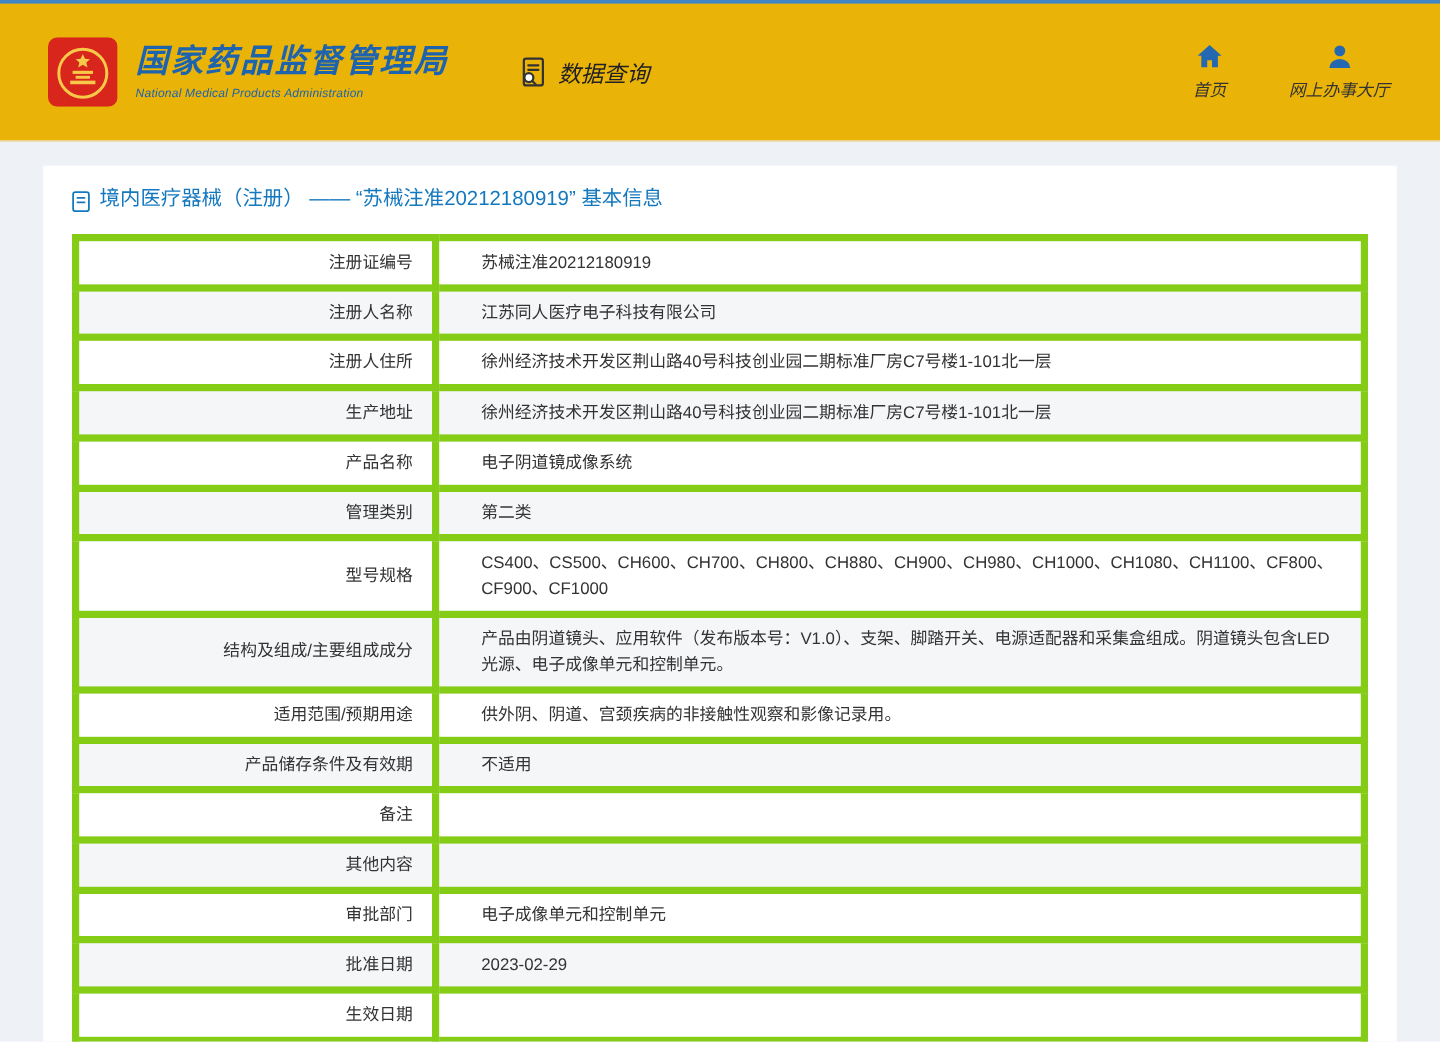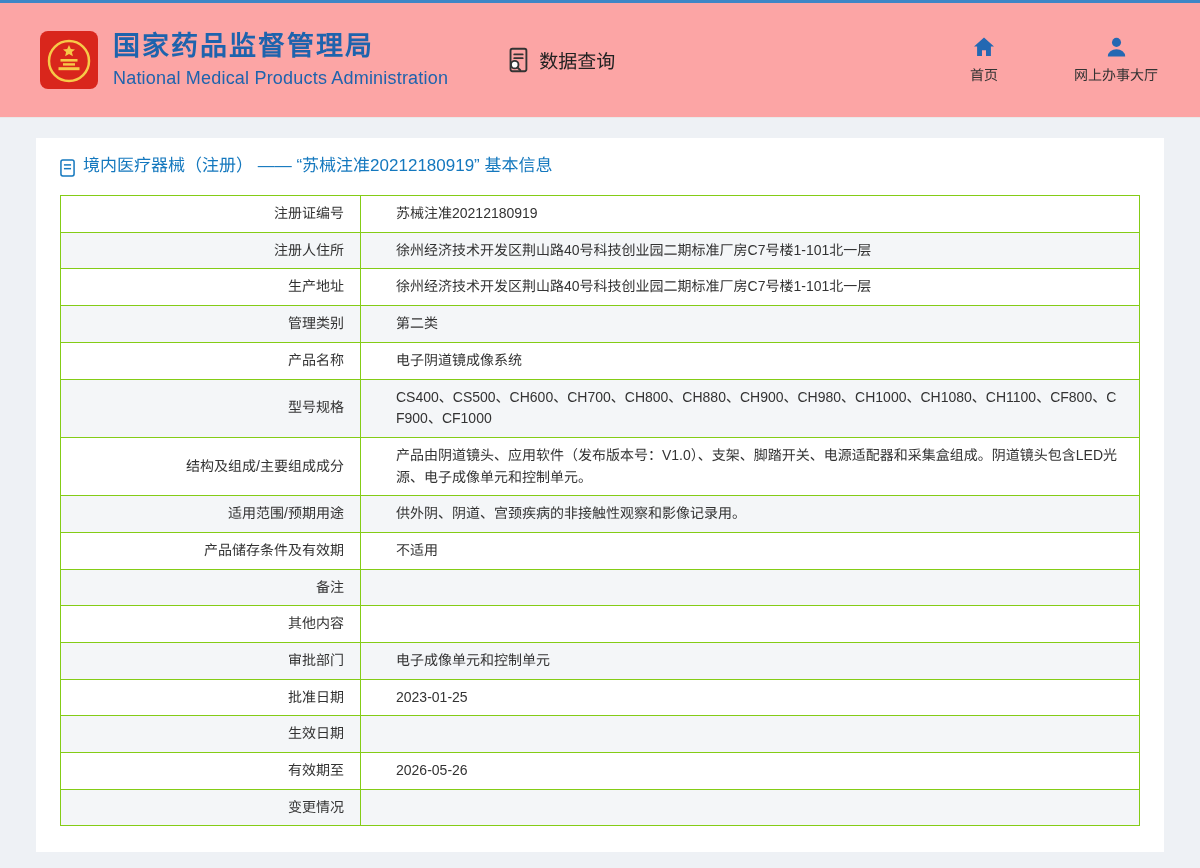--- a/index.html
+++ b/index.html
@@ -11,43 +11,43 @@
   html,body{margin:0;padding:0;}
   body{
     width:1200px;height:868px;
     background:#eef1f5;
     font-family:"Liberation Sans","DejaVu Sans",sans-serif;
     color:#333;
     overflow:hidden;
   }
   
   .header{
-    background:#fca5a5;
+    background:#eab308;
     height:118px;
     border-top:3px solid #3e86c6;
     border-bottom:1px solid #e9e9e9;
     display:flex;
     align-items:center;
     padding:0 42px 0 40px;
+    font-style:italic;
   }
   .brand{display:flex;align-items:center;gap:15px;cursor:pointer;}
   .brand-text{display:flex;flex-direction:column;}
   .brand-title{
     color:var(--brand-blue);
     font-size:27px;
     font-weight:bold;
     letter-spacing:2px;
     line-height:1.15;
   }
   .brand-sub{
     color:var(--brand-blue);
-    font-size:18px;
+    font-size:10px;
     margin-top:5px;
     letter-spacing:.2px;
-    text-align:right;
   }
   .section-head{
     margin-left:56px;
     display:flex;
     align-items:flex-start;
     gap:7px;
     font-size:19px;
     color:#222;
     cursor:pointer;
   }
@@ -58,21 +58,20 @@
   }
   .nav-item{
     display:flex;
     flex-direction:column;
     align-items:center;
     gap:7px;
     font-size:14px;
     color:#333;
     cursor:pointer;
     min-width:40px;
-    margin-left:24px;
   }
   
   .main{padding:20px 36px 0;}
   .card{
     background:#fff;
     padding:17px 24px 26px;
     min-height:707px;
   }
   .page-title{
     display:flex;
@@ -85,21 +84,21 @@
   
   table.info{
     width:100%;
     border-collapse:collapse;
     margin-top:18px;
     font-size:14px;
     color:#333;
     table-layout:fixed;
   }
   table.info th, table.info td{
-    border:1px solid #84cc16;
+    border:6px solid #84cc16;
     padding:7px 16px;
     line-height:1.55;
     vertical-align:middle;
     word-break:break-all;
   }
   table.info th{
     width:300px;
     text-align:right;
     font-weight:normal;
     white-space:nowrap;
@@ -179,36 +178,40 @@
       <span>境内医疗器械（注册） —— “苏械注准20212180919” 基本信息</span>
     </div>
 
     <table class="info">
       <tbody>
           <tr>
             <th>注册证编号</th>
             <td>苏械注准20212180919</td>
           </tr>
           <tr>
+            <th>注册人名称</th>
+            <td>江苏同人医疗电子科技有限公司</td>
+          </tr>
+          <tr>
             <th>注册人住所</th>
             <td>徐州经济技术开发区荆山路40号科技创业园二期标准厂房C7号楼1-101北一层</td>
           </tr>
           <tr>
             <th>生产地址</th>
             <td>徐州经济技术开发区荆山路40号科技创业园二期标准厂房C7号楼1-101北一层</td>
           </tr>
           <tr>
+            <th>产品名称</th>
+            <td>电子阴道镜成像系统</td>
+          </tr>
+          <tr>
             <th>管理类别</th>
             <td>第二类</td>
           </tr>
           <tr>
-            <th>产品名称</th>
-            <td>电子阴道镜成像系统</td>
-          </tr>
-          <tr>
             <th>型号规格</th>
             <td>CS400、CS500、CH600、CH700、CH800、CH880、CH900、CH980、CH1000、CH1080、CH1100、CF800、CF900、CF1000</td>
           </tr>
           <tr>
             <th>结构及组成/主要组成成分</th>
             <td>产品由阴道镜头、应用软件（发布版本号：V1.0）、支架、脚踏开关、电源适配器和采集盒组成。阴道镜头包含LED光源、电子成像单元和控制单元。</td>
           </tr>
           <tr>
             <th>适用范围/预期用途</th>
             <td>供外阴、阴道、宫颈疾病的非接触性观察和影像记录用。</td>
@@ -224,21 +227,21 @@
           <tr>
             <th>其他内容</th>
             <td></td>
           </tr>
           <tr>
             <th>审批部门</th>
             <td>电子成像单元和控制单元</td>
           </tr>
           <tr>
             <th>批准日期</th>
-            <td>2023-01-25</td>
+            <td>2023-02-29</td>
           </tr>
           <tr>
             <th>生效日期</th>
             <td></td>
           </tr>
           <tr>
             <th>有效期至</th>
             <td>2026-05-26</td>
           </tr>
           <tr>

